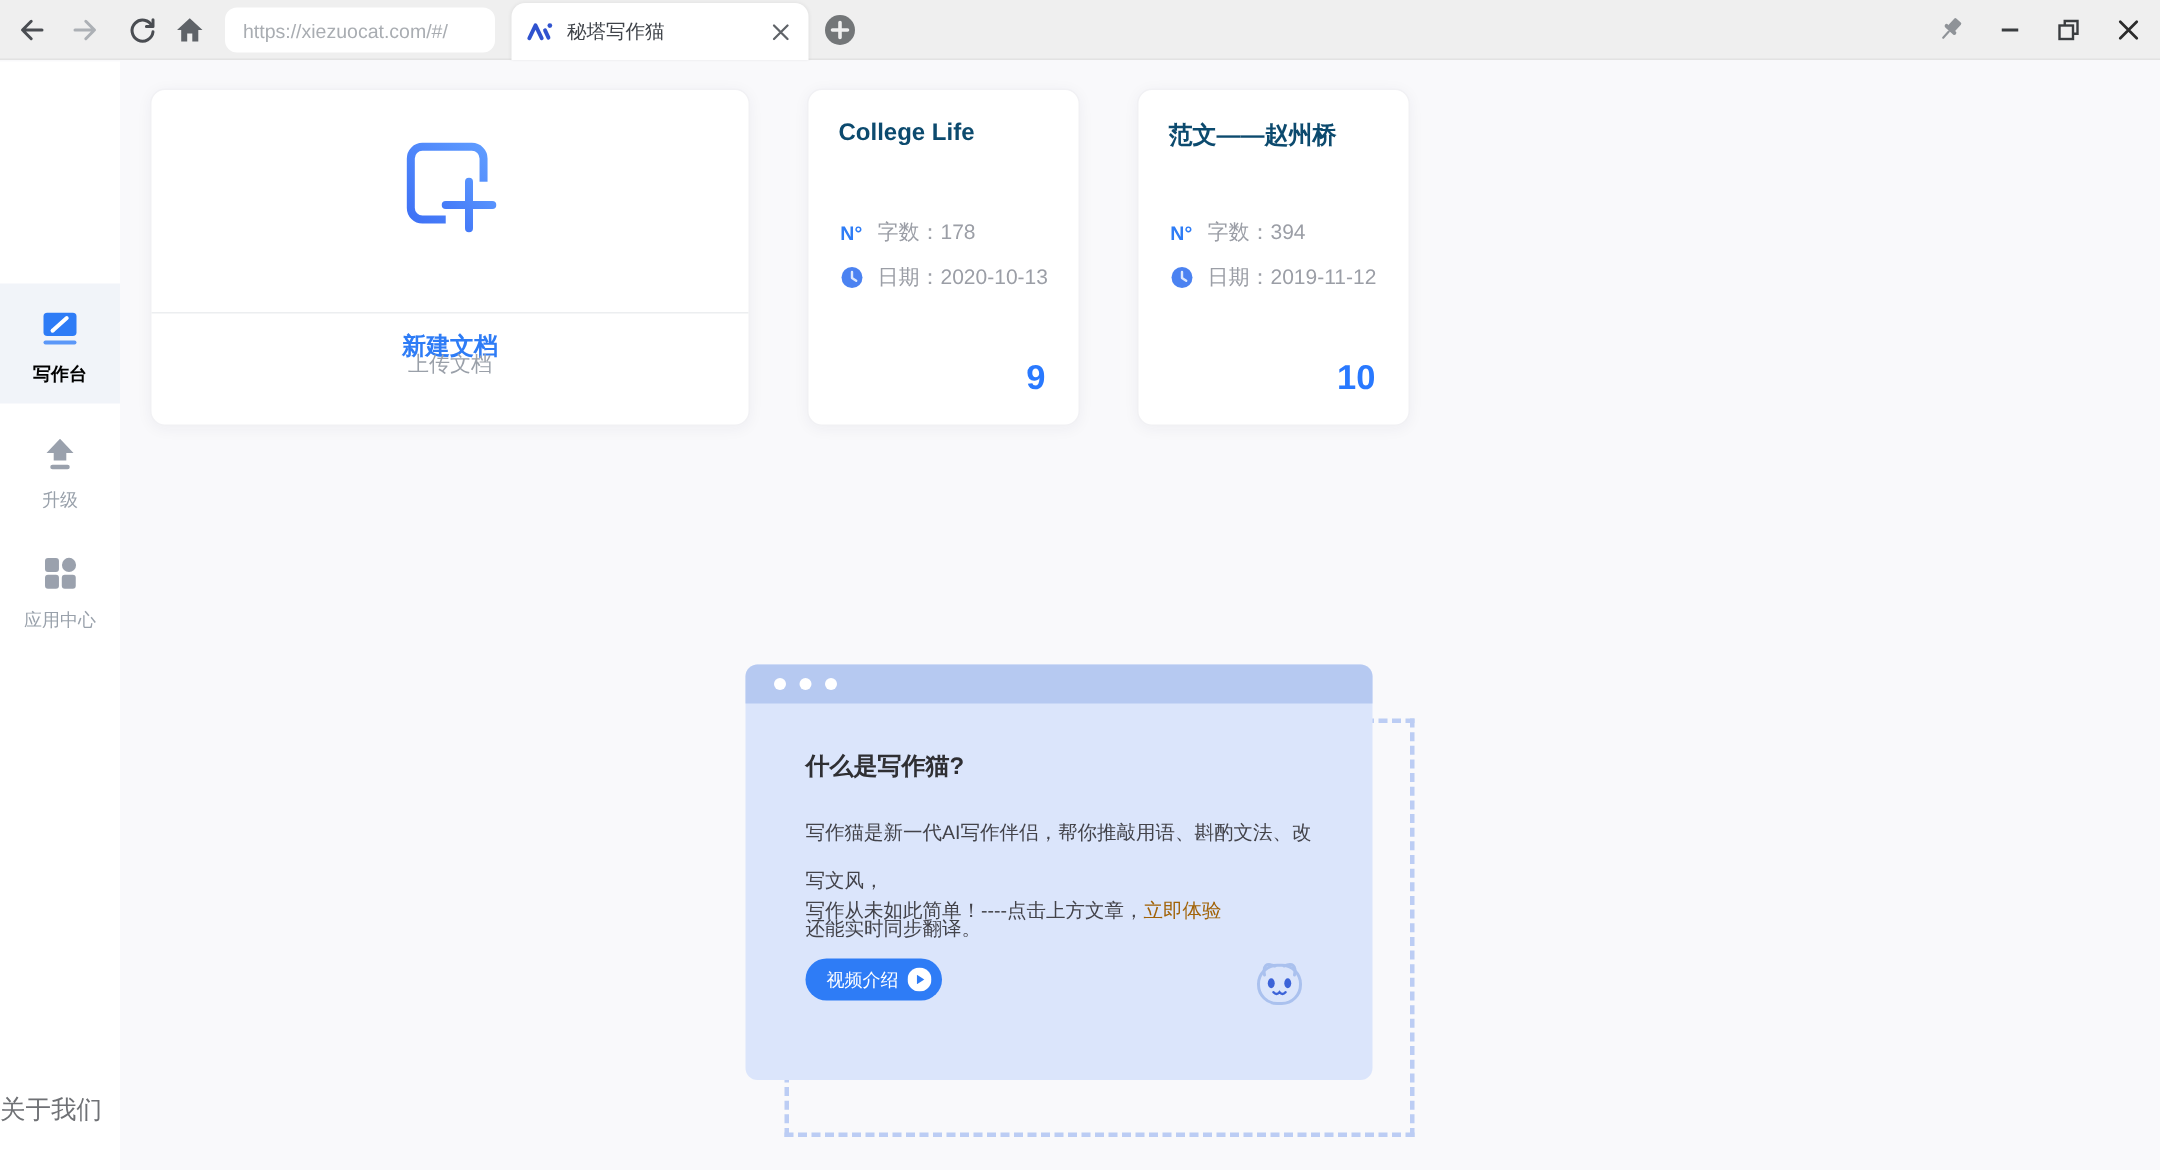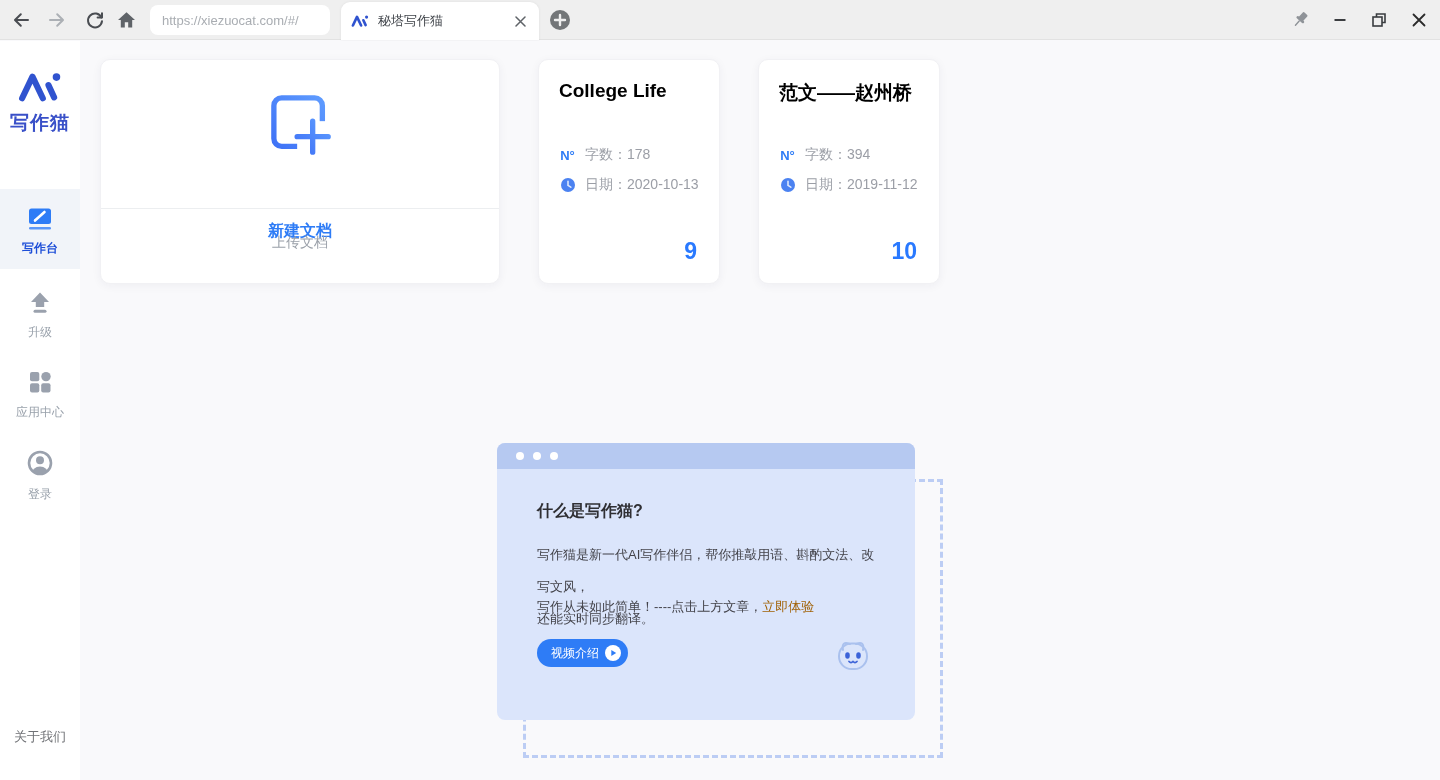--- a/index.html
+++ b/index.html
@@ -30,40 +30,40 @@
   .sidebar { position:relative; width:80px; height:100%; background:#ffffff; flex:0 0 auto; }
   .main { position:relative; flex:1; height:100%; background:#f9f9fb; }
 
   
   .logo { position:absolute; top:30px; left:0; width:80px; text-align:center; cursor:pointer; }
   .logo-text { margin-top:3px; font-family:"Liberation Serif","DejaVu Serif",serif;
                font-weight:bold; font-size:19px; color:#3950c8; letter-spacing:1px; }
   .side-item { position:absolute; left:0; width:80px; text-align:center; cursor:pointer; padding-top:3px; }
   .side-item.active { background:#f1f4f9; height:80px; padding-top:16px; }
   .side-label { display:block; margin-top:5px; font-size:12px; color:#99a1ab; }
-  .side-item.active .side-label { color:#1d4ed8; font-weight:bold; }
-  .about { position:absolute; top:687px; left:0; width:80px; text-align:center;
-           font-size:13px; color:#6f7175; cursor:pointer; }
+  .side-item.active .side-label { color:#000000; font-weight:bold; }
+  .about { position:absolute; top:687px; left:0; width:80px; 
+           font-size:17px; color:#6f7175; cursor:pointer; }
 
   
   .card { position:absolute; background:#fff; border-radius:10px;
           box-shadow:0 2px 10px rgba(30,40,80,0.05); border:1px solid #f1f1f4; }
   .newdoc-card { left:20px; top:18px; width:400px; height:225px; }
   .newdoc-top { position:relative; height:149px; border-bottom:1px solid #eceef0; cursor:pointer; }
   .newdoc-icon { position:absolute; left:169px; top:34px; }
   .newdoc-label { position:absolute; left:0; top:117px; width:100%; text-align:center;
                   font-size:16px; font-weight:bold; color:#2e7cf6;margin-top:44px; }
   .upload-label { position:absolute; left:0; top:174px; width:100%; text-align:center;
                   font-size:14px; color:#9aa0a9; cursor:pointer; }
 
   .doc-card { width:182px; height:225px; cursor:pointer; }
   .doc-card.d0 { left:458px; top:18px; }
   .doc-card.d1 { left:678px; top:18px; }
-  .doc-title { position:absolute; left:20px; top:20px; right:14px; font-size:19px;
-               font-weight:bold; color:#000000; white-space:nowrap; overflow:hidden; }
+  .doc-title { position:absolute; left:20px; top:20px; right:14px; font-size:16px;
+               font-weight:bold; color:#0c4a6e; white-space:nowrap; overflow:hidden; }
   .meta-row { position:absolute; left:20px; display:flex; align-items:center; font-size:14px; color:#9b9ea6; }
   .meta-row.r0 { top:86px; }
   .meta-row.r1 { top:116px; }
   .meta-ico { width:17px; margin-right:9px; display:inline-flex; justify-content:center; }
   .num-ico { font-size:13px; font-weight:bold; color:#2e7cf6; font-style:normal; }
   .doc-score { position:absolute; right:22px; bottom:18px; font-size:23px; font-weight:bold; color:#2979ff; }
 
   
   .dashed-box { position:absolute; left:443px; top:438px; width:420px; height:279px;
                 border:3px dashed #bccdf4; }
@@ -160,28 +160,20 @@
     <button class="win-ctl" style="left:1405px">
       <svg width="16" height="16" viewBox="0 0 16 16">
           <path d="M2.5 2.5 L13.5 13.5 M13.5 2.5 L2.5 13.5" stroke="#2b2b2b" stroke-width="1.8" stroke-linecap="round"></path>
         </svg>
     </button>
   </header>
 
   <div class="app">
 
     <aside class="sidebar">
-      <div class="logo">
-        <svg width="46" height="32" viewBox="0 0 48 34">
-            <path d="M5 29 L16 6 L27 29" fill="none" stroke="#3053cf" stroke-width="6.5" stroke-linecap="round" stroke-linejoin="round"></path>
-            <path d="M33 15 L39 28" fill="none" stroke="#3053cf" stroke-width="6.5" stroke-linecap="round"></path>
-            <circle cx="41.5" cy="6.5" r="4" fill="#3053cf"></circle>
-          </svg>
-        <div class="logo-text">写作猫</div>
-      </div>
 
       <div class="side-item active" style="top:148px">
         <svg width="26" height="26" viewBox="0 0 26 26">
           <rect x="2" y="3.5" width="22" height="15.5" rx="2.5" fill="#2e7cf6"></rect>
           <path d="M8 15.5 L17.5 7" stroke="#ffffff" stroke-width="2.6" stroke-linecap="round"></path>
           <path d="M7 16.5 L9.5 16 L7.4 14.2 Z" fill="#ffffff"></path>
           <rect x="2" y="22" width="22" height="2.6" rx="1.3" fill="#5b97f8"></rect>
         </svg>
         <span class="side-label">写作台</span>
       </div>
@@ -197,33 +189,20 @@
       <div class="side-item" style="top:325px">
         <svg width="26" height="26" viewBox="0 0 26 26" fill="#9aa1ad">
           <rect x="3" y="3" width="9.3" height="9.3" rx="2"></rect>
           <circle cx="19" cy="7.6" r="4.7"></circle>
           <rect x="3" y="14.2" width="9.3" height="9.3" rx="2"></rect>
           <rect x="14.2" y="14.2" width="9.3" height="9.3" rx="2"></rect>
         </svg>
         <span class="side-label">应用中心</span>
       </div>
 
-      <div class="side-item" style="top:405px">
-        <svg width="28" height="28" viewBox="0 0 28 28">
-          <defs>
-              <clipPath id="uclip">
-                <circle cx="14" cy="14" r="11"></circle>
-              </clipPath>
-            </defs>
-          <circle cx="14" cy="14" r="11" fill="none" stroke="#9aa1ad" stroke-width="2.6"></circle>
-          <circle cx="14" cy="11.2" r="4" fill="#9aa1ad"></circle>
-          <path d="M5.5 25 a8.5 7.5 0 0 1 17 0 Z" fill="#9aa1ad" clip-path="url(#uclip)"></path>
-        </svg>
-        <span class="side-label">登录</span>
-      </div>
 
       <div class="about">关于我们</div>
     </aside>
 
     <main class="main">
 
       <section class="card newdoc-card">
         <div class="newdoc-top">
           <span class="newdoc-icon">
             <svg width="64" height="64" viewBox="0 0 66 66">

